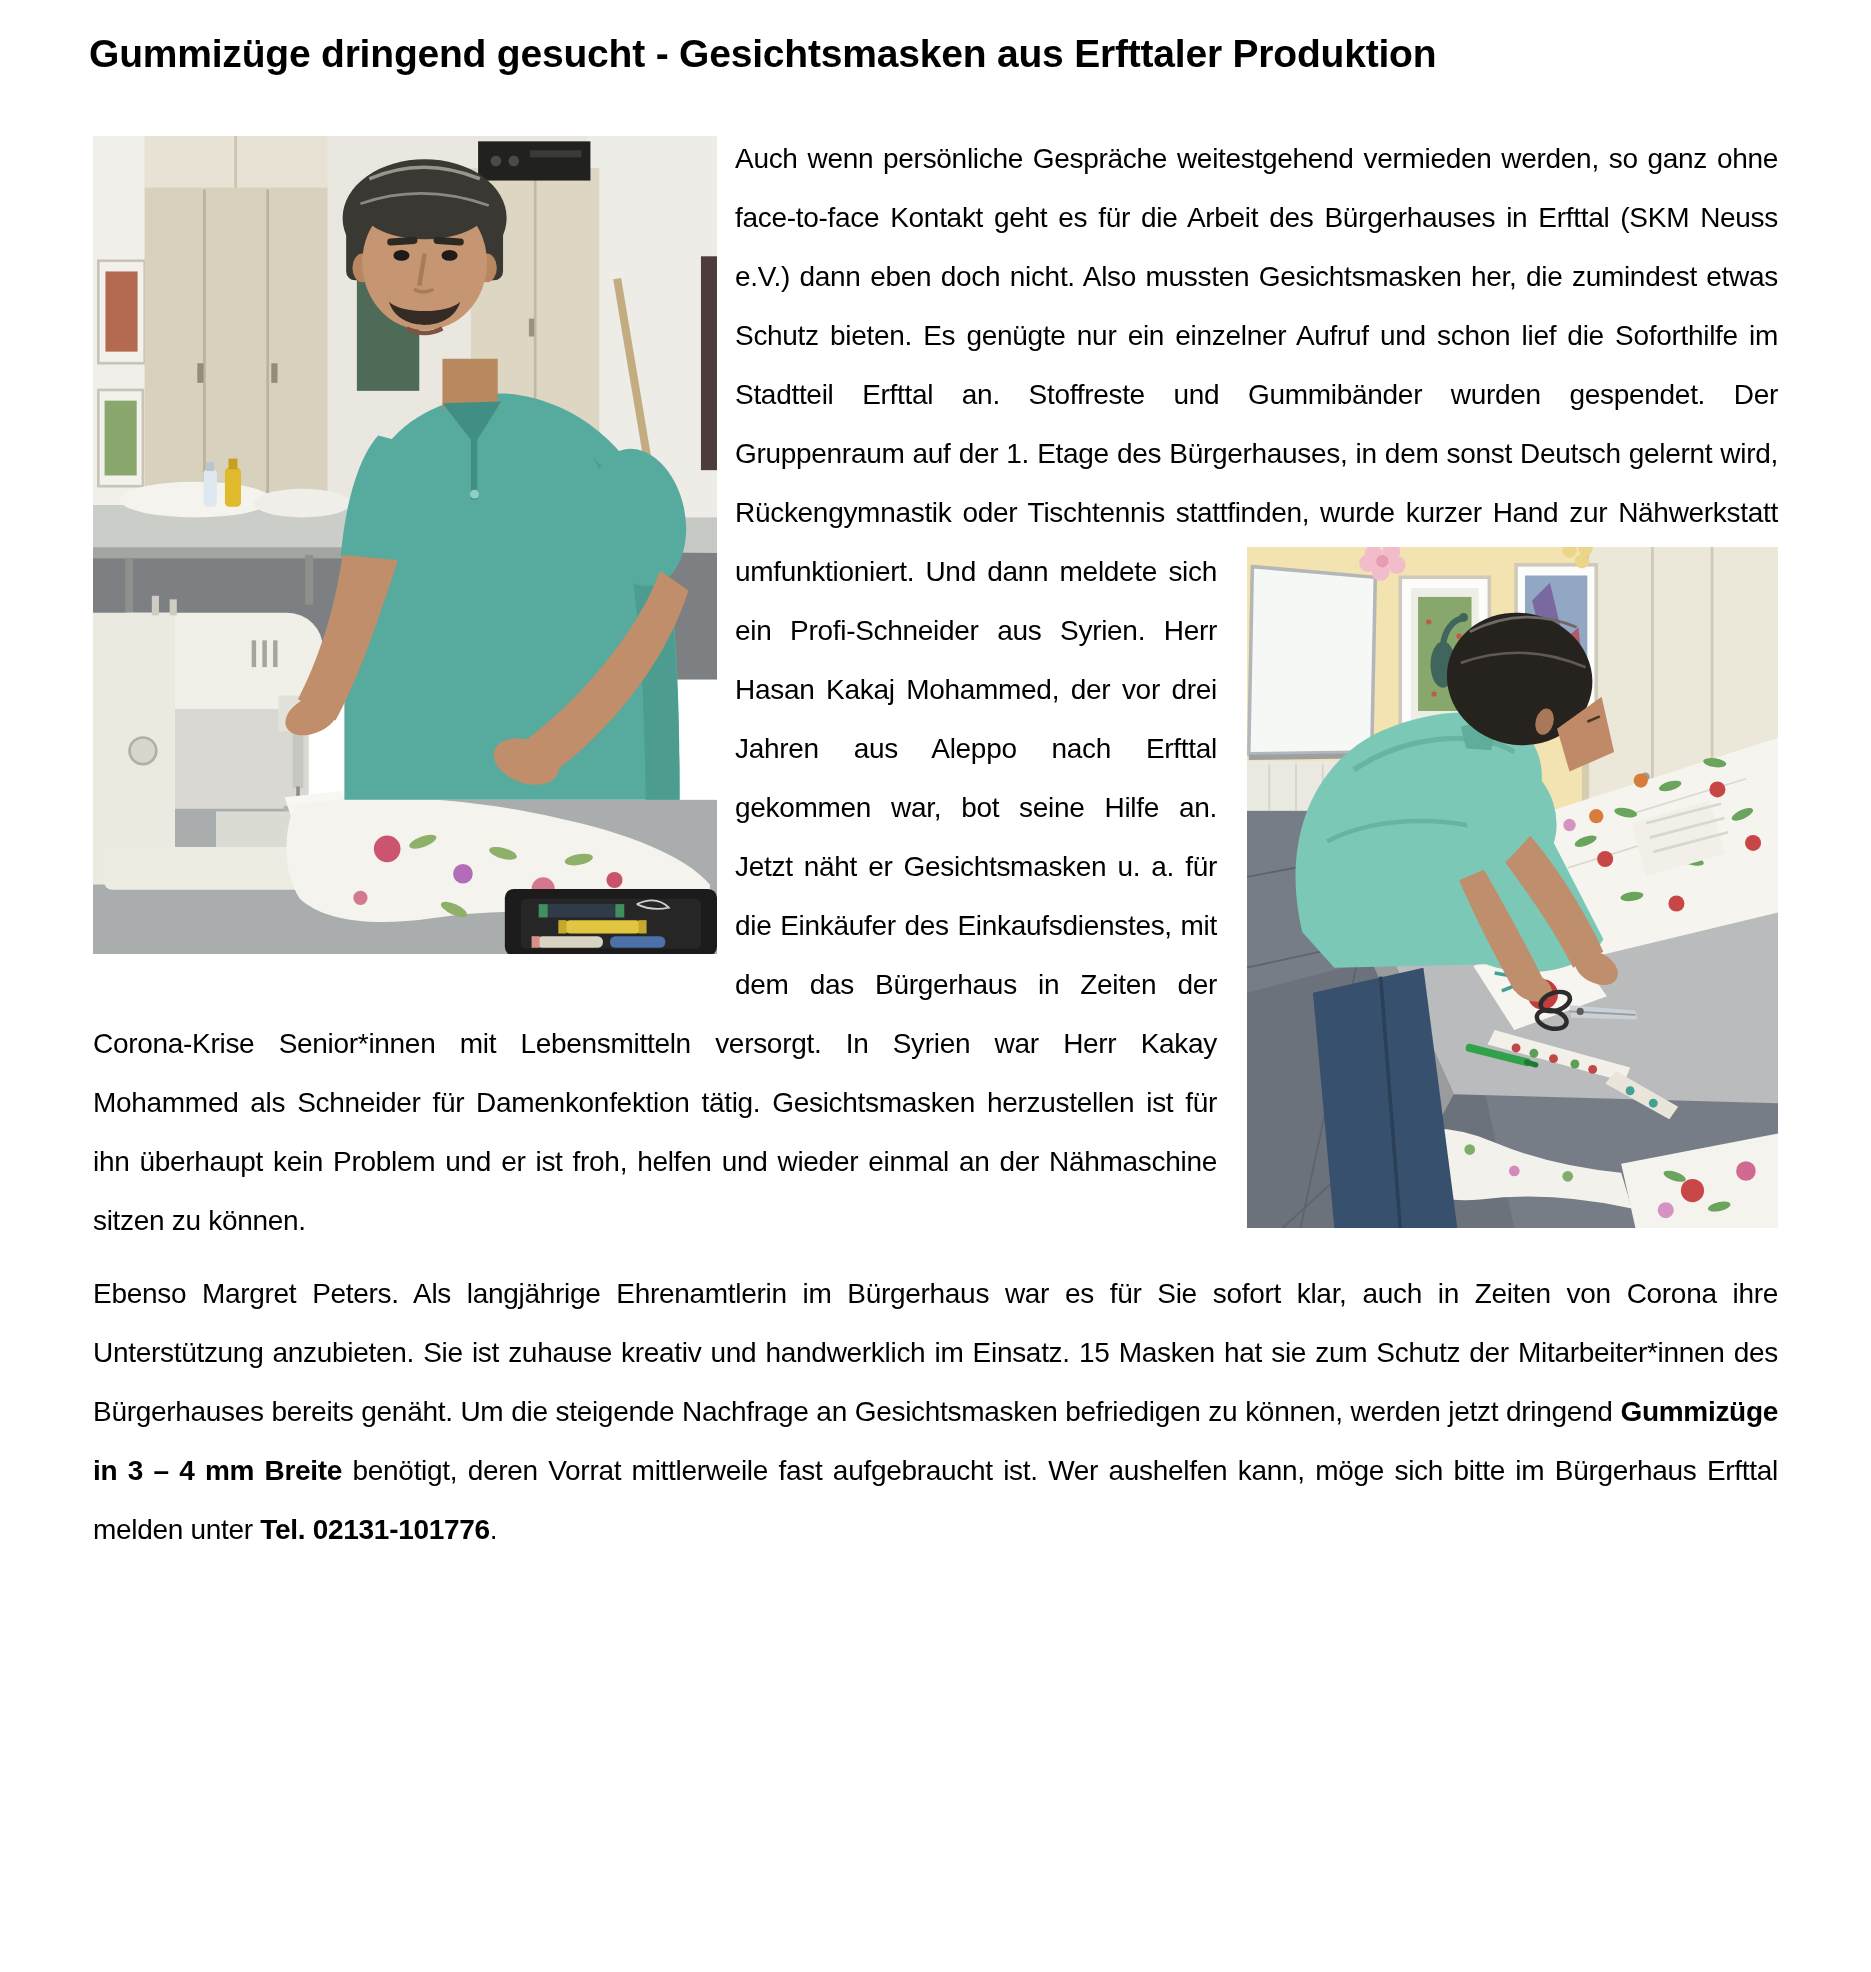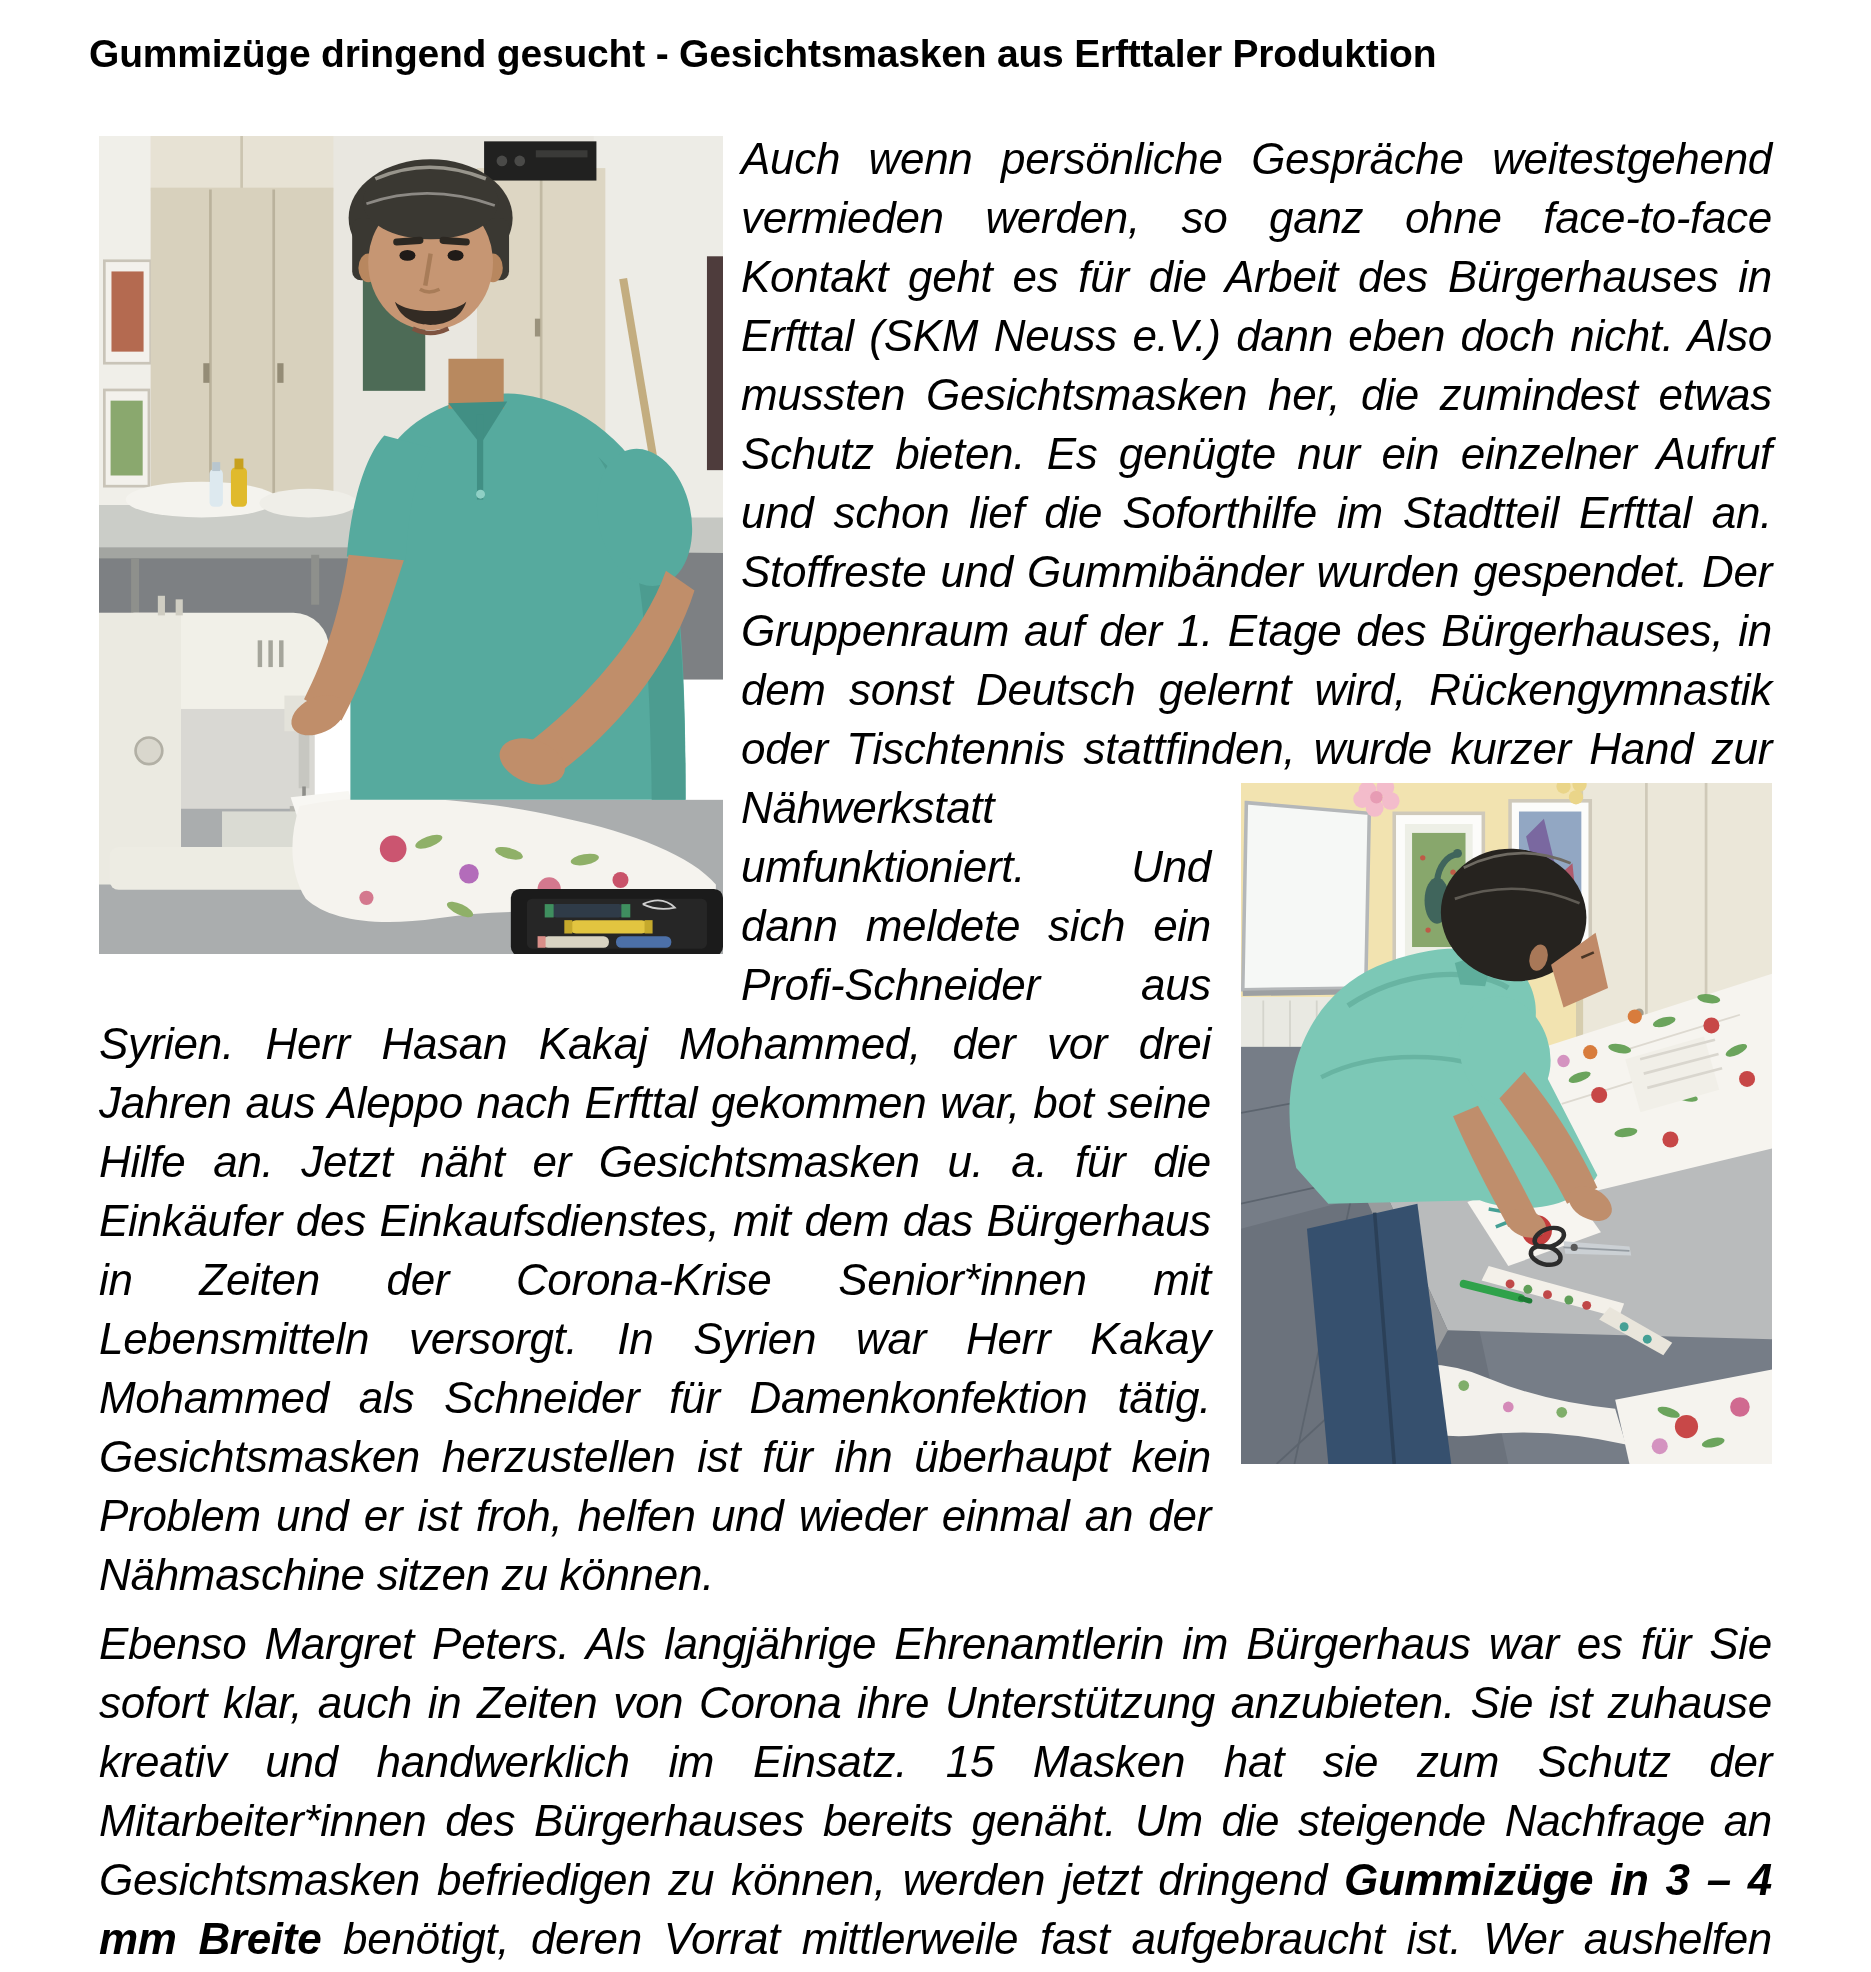--- a/index.html
+++ b/index.html
@@ -10,24 +10,23 @@
     box-sizing: border-box;
     overflow: hidden;
   }
   .page { padding: 30px 89px 0 89px; box-sizing: border-box; }
   h1.title {
     font-size: 39px; font-weight: 700;
     margin: 0 0 50px 0; line-height: 1.25;
     letter-spacing: -0.2px;
   }
   p.body-text {
-    font-size: 44px; line-height: 59px;
-    text-align: justify; margin: 10px;
+    font-size: 28px; line-height: 59px;
+    text-align: justify; margin: 4px;
     letter-spacing: -0.3px;
-    font-style: italic;
   }
   p.clear-floats { clear: both; }
   .b { font-weight: 700; }
   .photo-left {
     float: left; width: 624px; height: 818px;
     margin: 7.1px 18px 12.5px 0; display: block;
   }
   .photo-right {
     float: right; width: 531px; height: 681px;
     margin: 5.3px 0 36px 30px; display: block;

